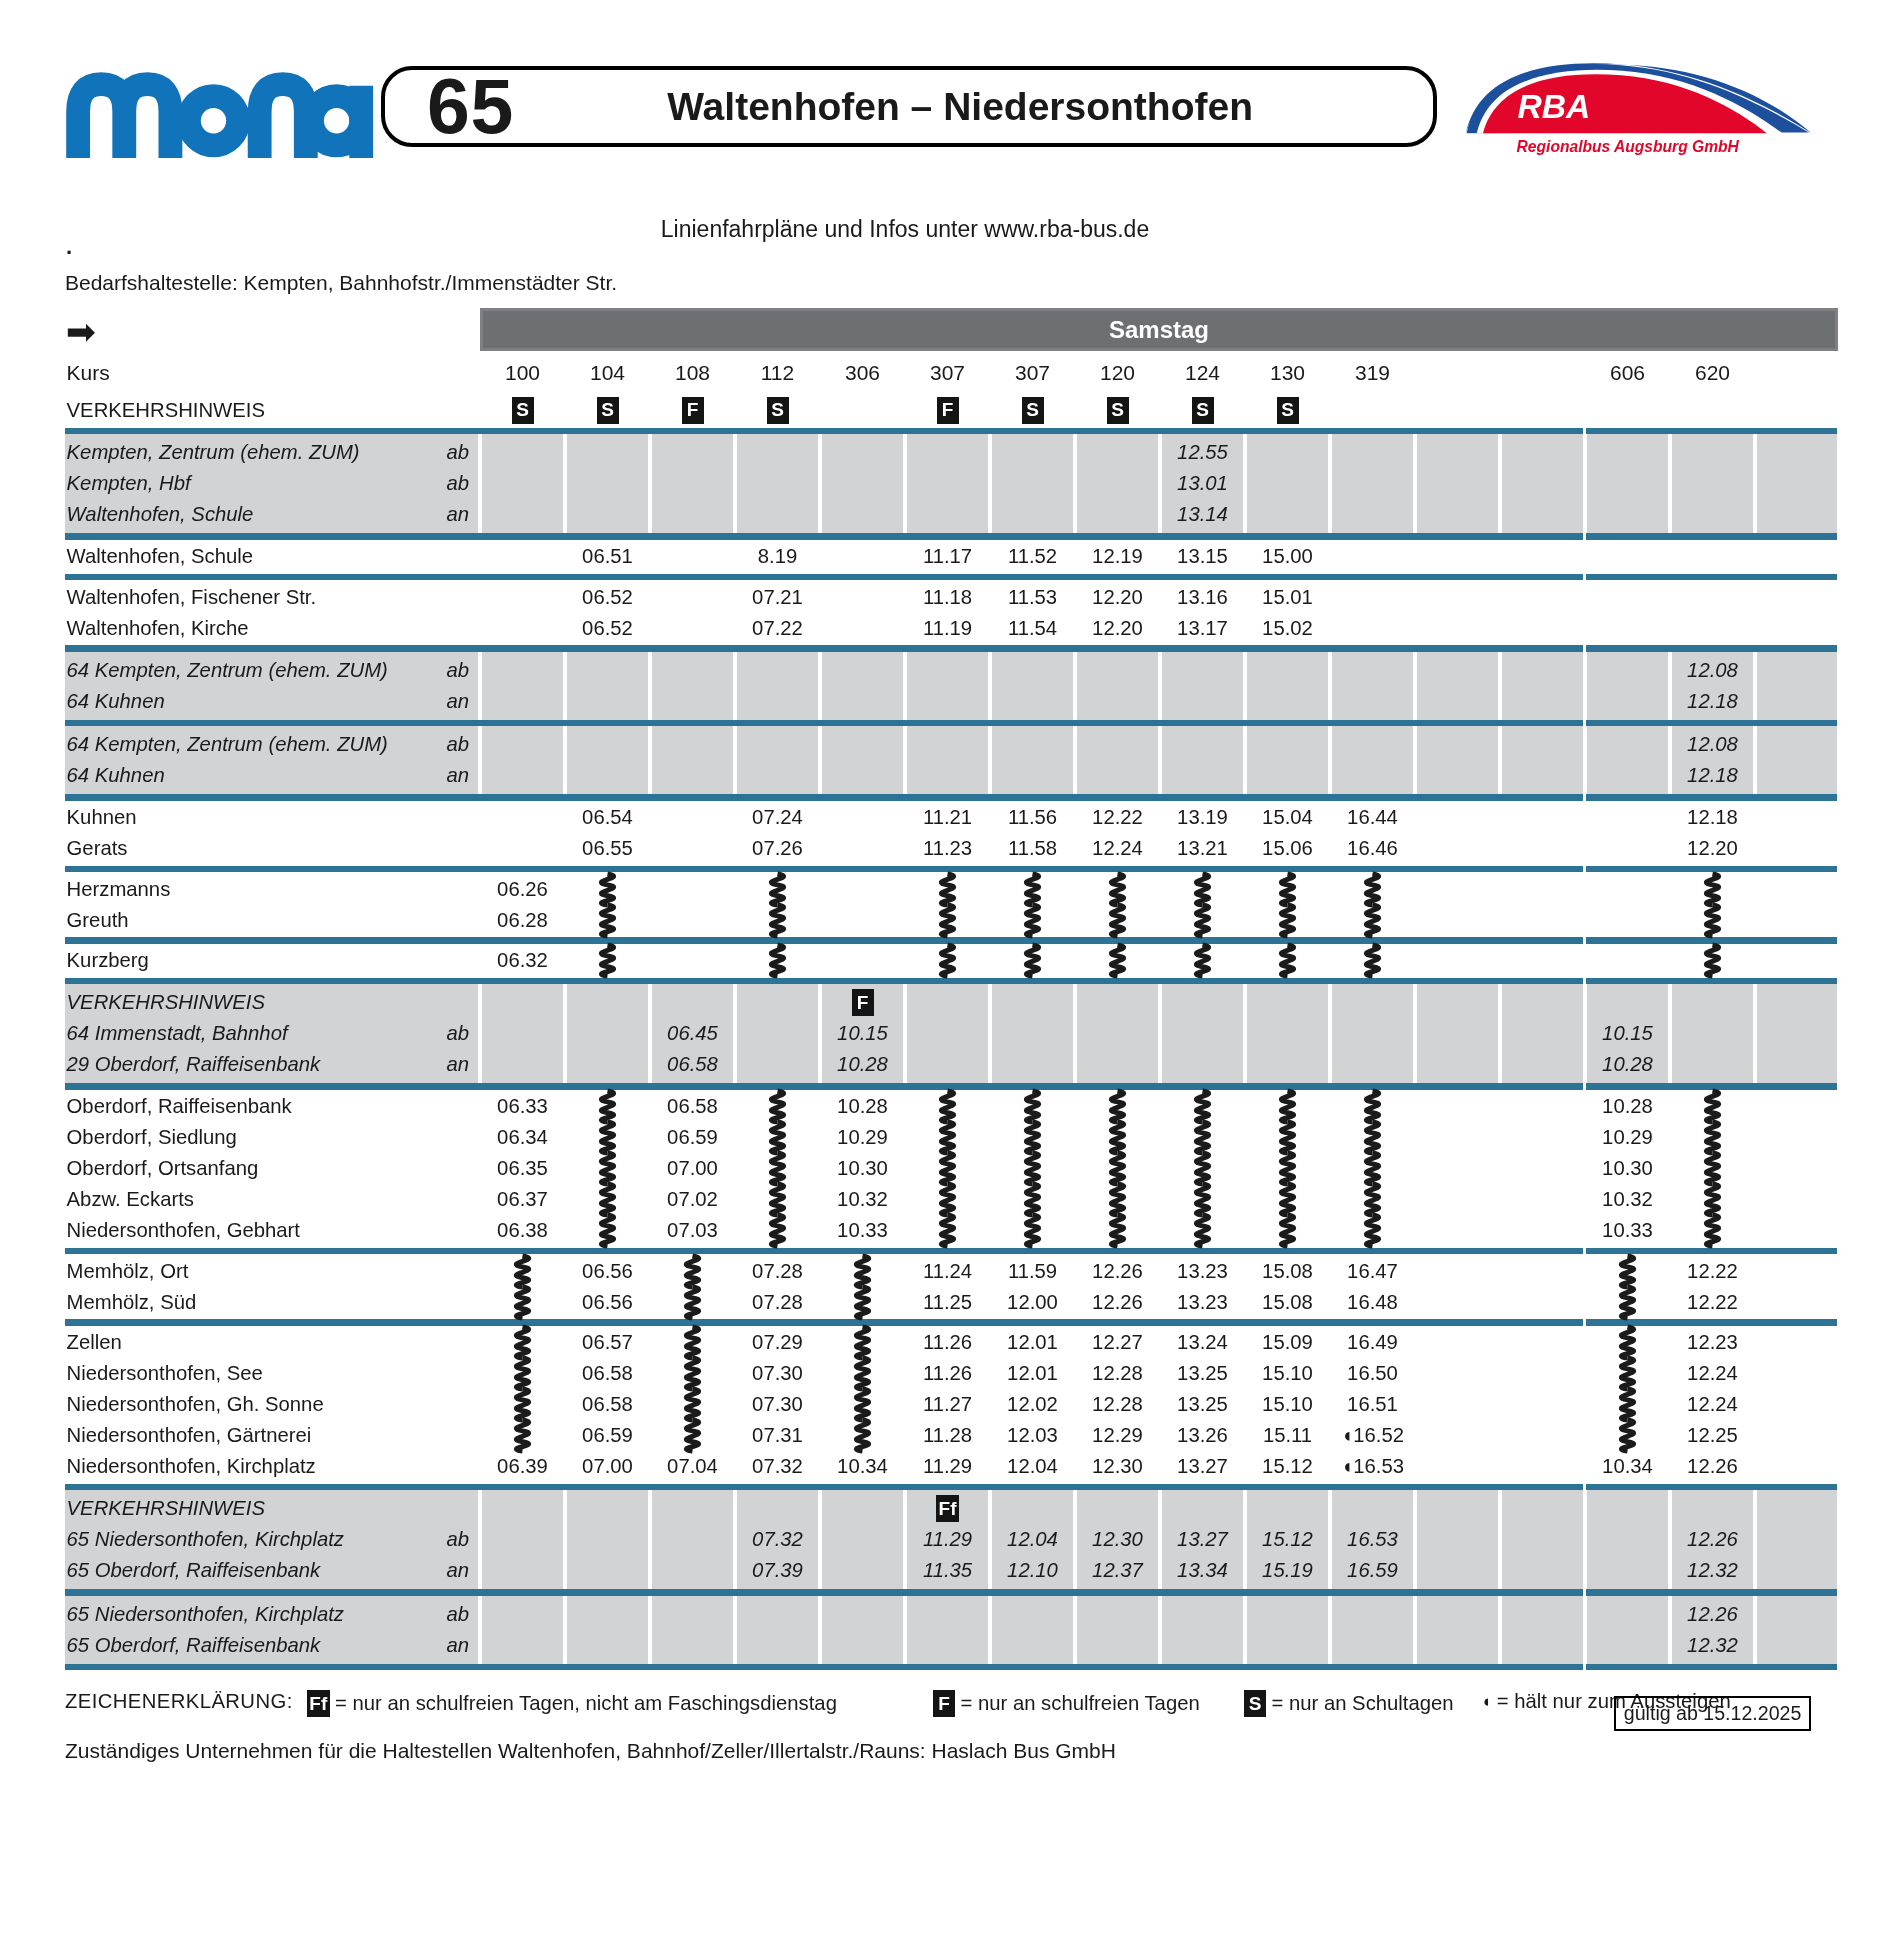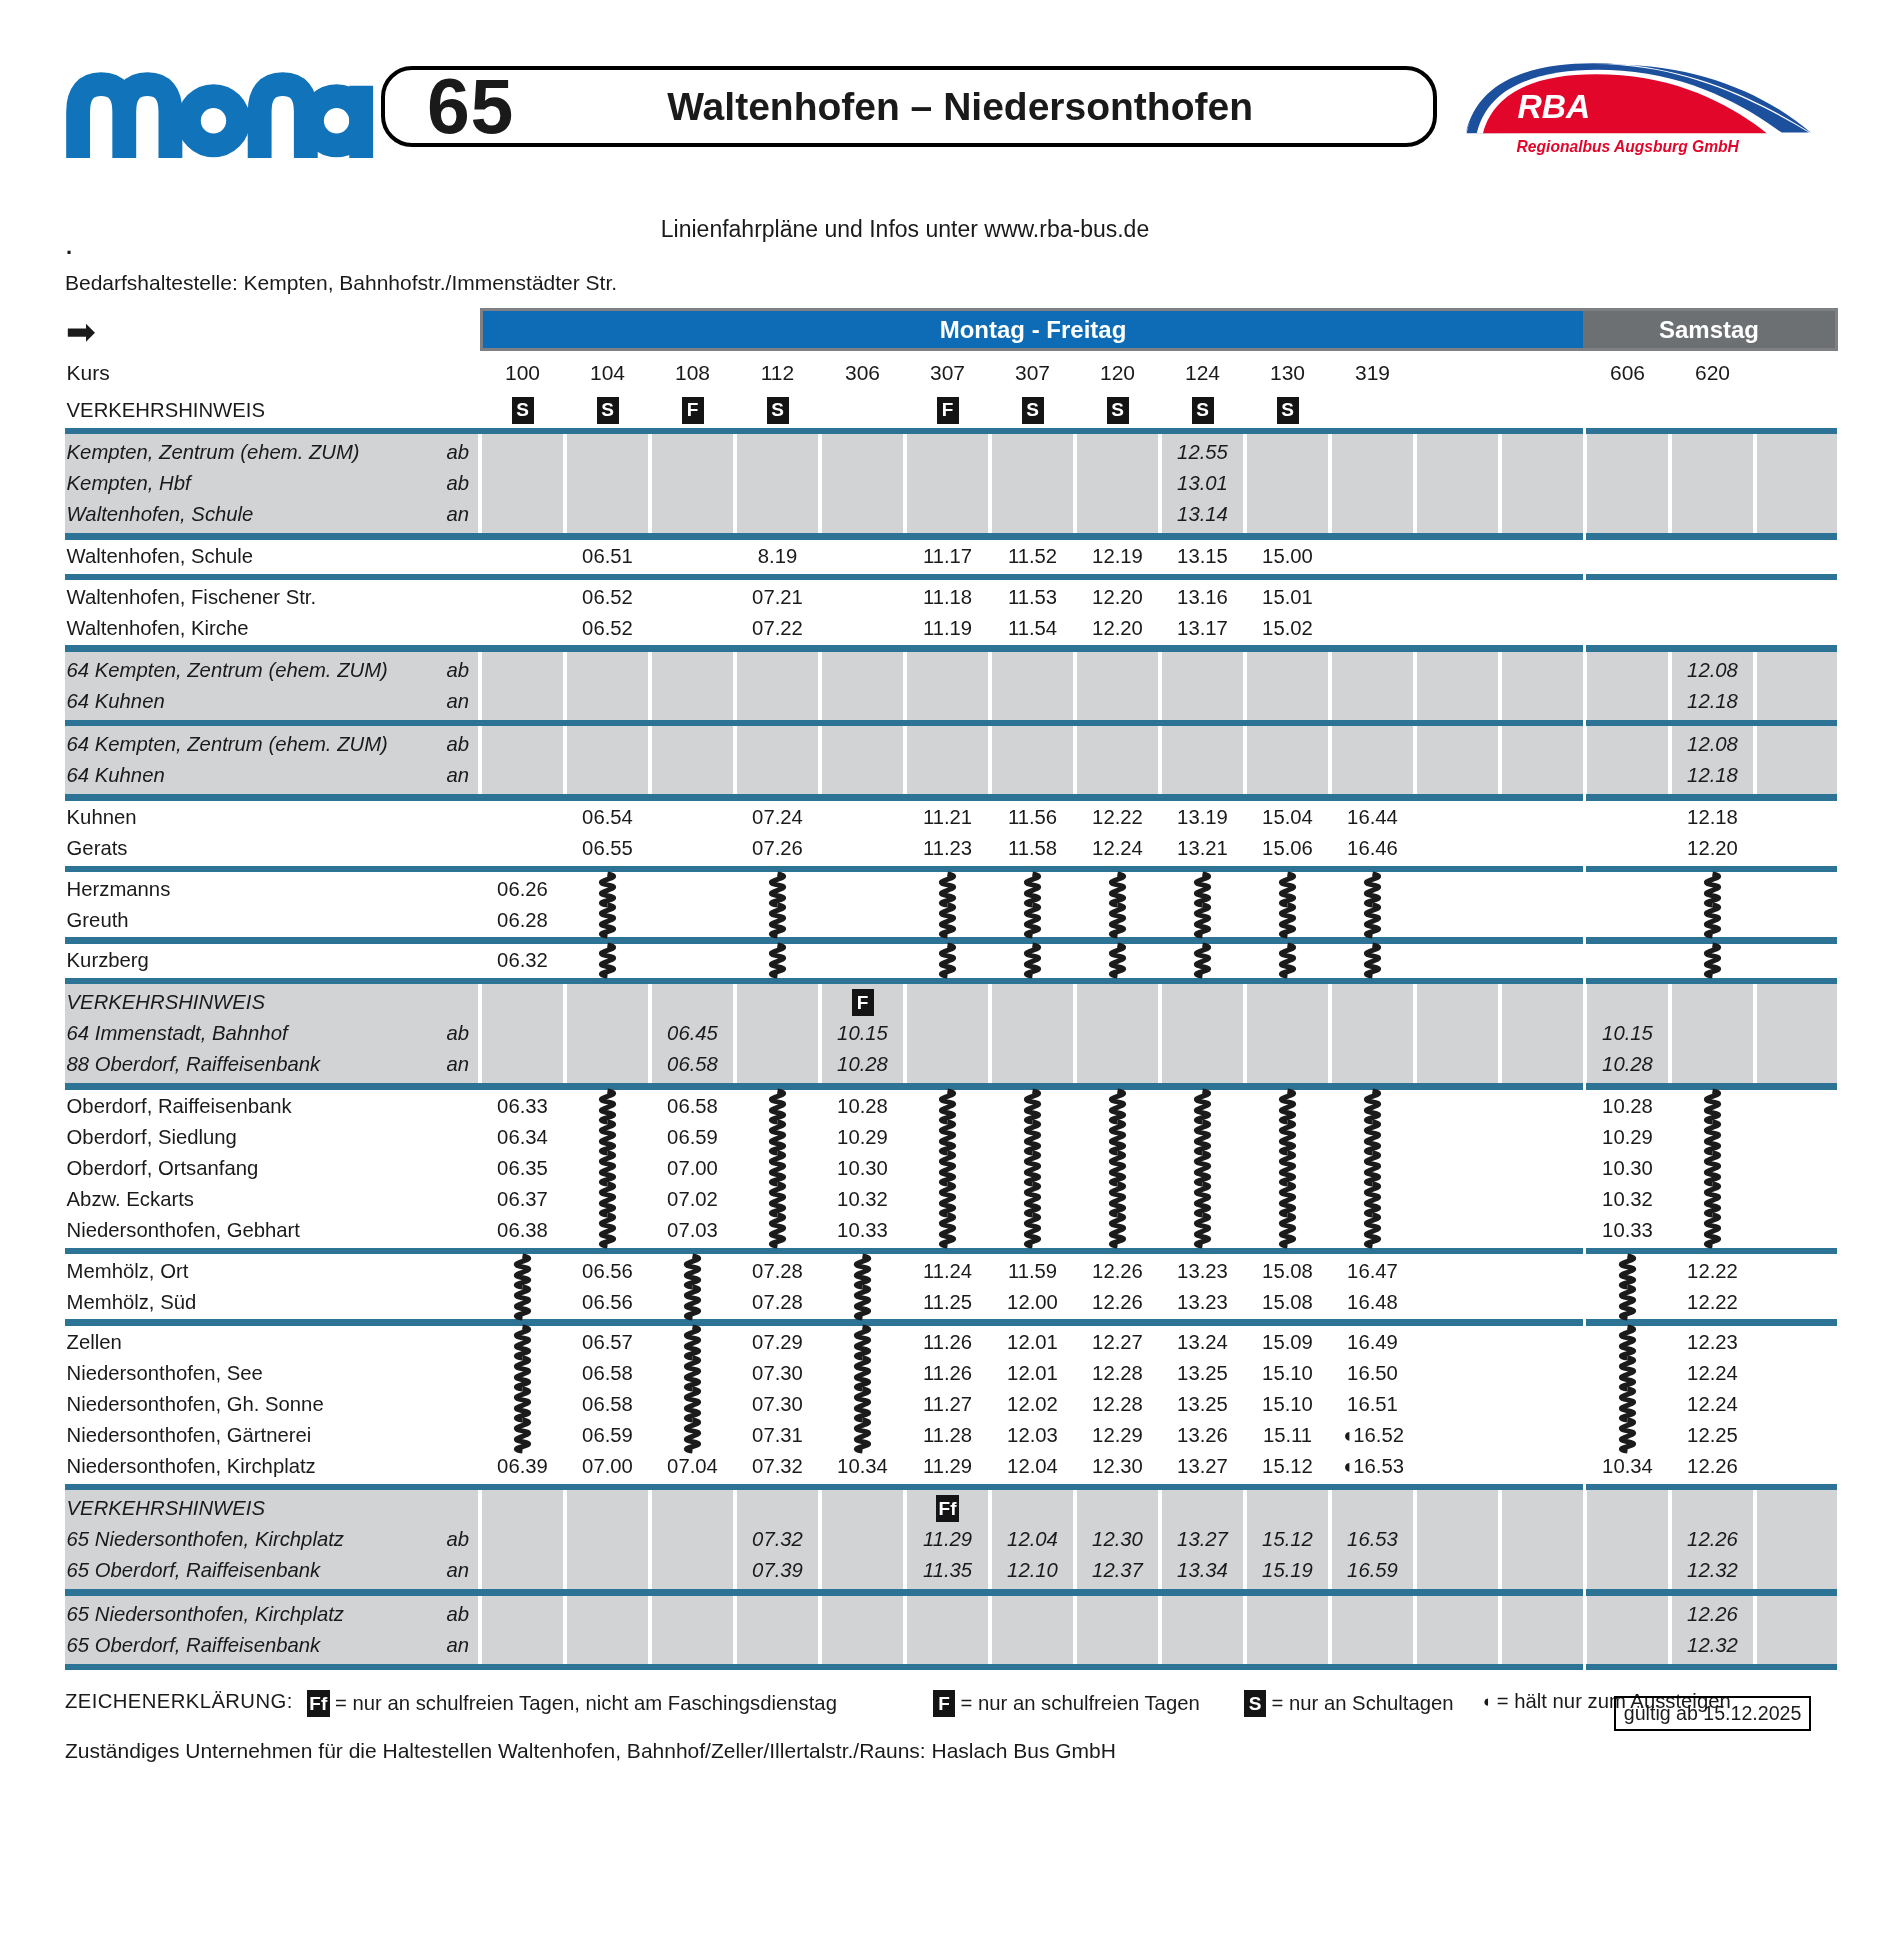--- a/index.html
+++ b/index.html
@@ -97,21 +97,20 @@
   </svg>
 
   <div class="info-line2">Linienfahrpläne und Infos unter www.rba-bus.de</div>
   <div class="stray-dot">.</div>
   <div class="demand-note">Bedarfshaltestelle: Kempten, Bahnhofstr./Immenstädter Str.</div>
 
   <div class="tt">
     <div class="day-row">
       <span class="dir-arrow">➡</span>
       <div class="day-bars">
-        <div class="band mf" style="background: rgb(13, 108, 181);">Montag - Freitag</div>
         <div class="band sa" style="background: rgb(108, 112, 115);">Samstag</div>
       </div>
     </div>
     <div class="grid-row kurs-row" id="kurs-row">
         <div class="head">Kurs</div>
         <div class="colnum">100</div>
         <div class="colnum">104</div>
         <div class="colnum">108</div>
         <div class="colnum">112</div>
         <div class="colnum">306</div>
@@ -679,21 +678,21 @@
             <div class="cell t"></div>
             <div class="cell t"></div>
             <div class="cell t"></div>
             <div class="cell t"></div>
             <div class="cell t">10.15</div>
             <div class="cell t"></div>
             <div class="cell t"></div>
           </div>
           <div class="row">
             <div class="cell name">
-              <span class="lbl">88 Oberdorf, Raiffeisenbank</span>
+              <span class="lbl">29 Oberdorf, Raiffeisenbank</span>
               <span class="sfx">an</span>
             </div>
             <div class="cell t"></div>
             <div class="cell t"></div>
             <div class="cell t">06.58</div>
             <div class="cell t"></div>
             <div class="cell t">10.28</div>
             <div class="cell t"></div>
             <div class="cell t"></div>
             <div class="cell t"></div>

